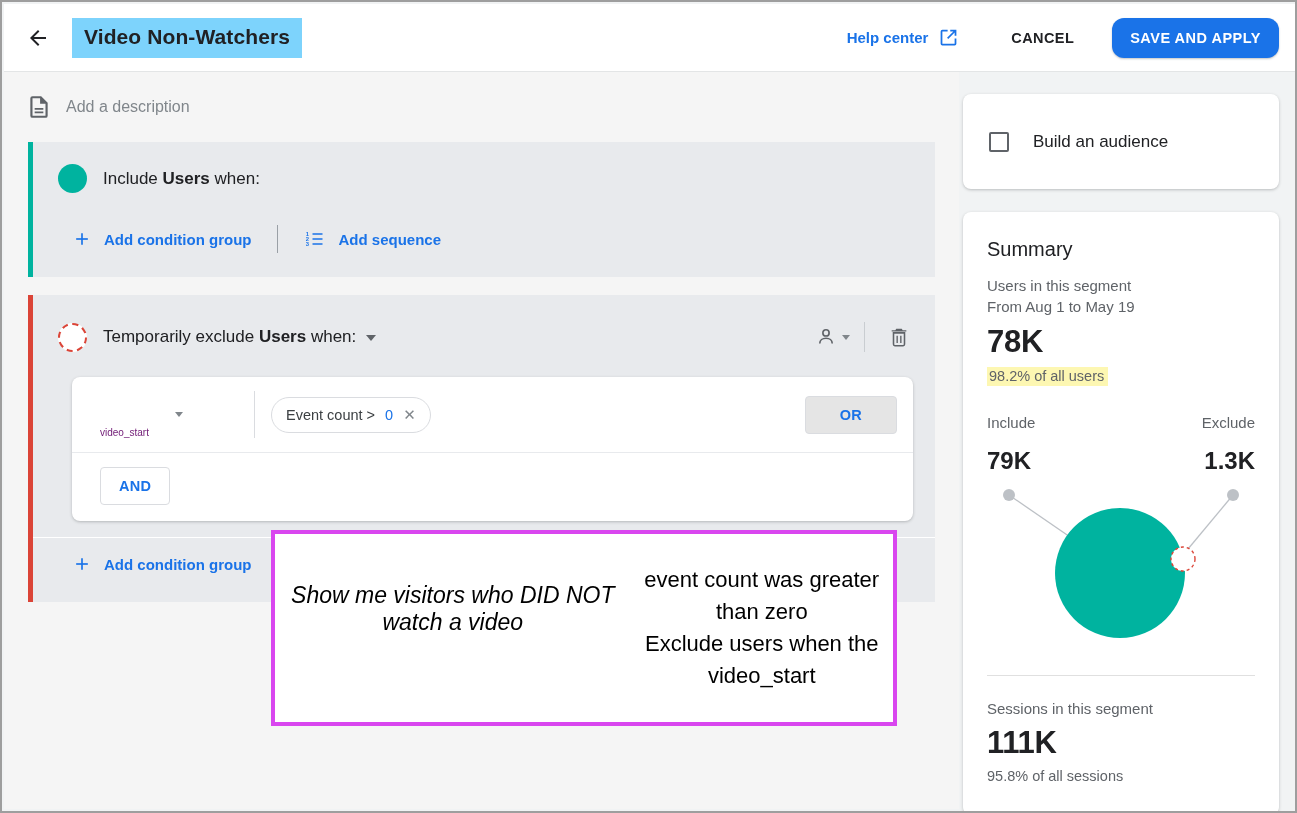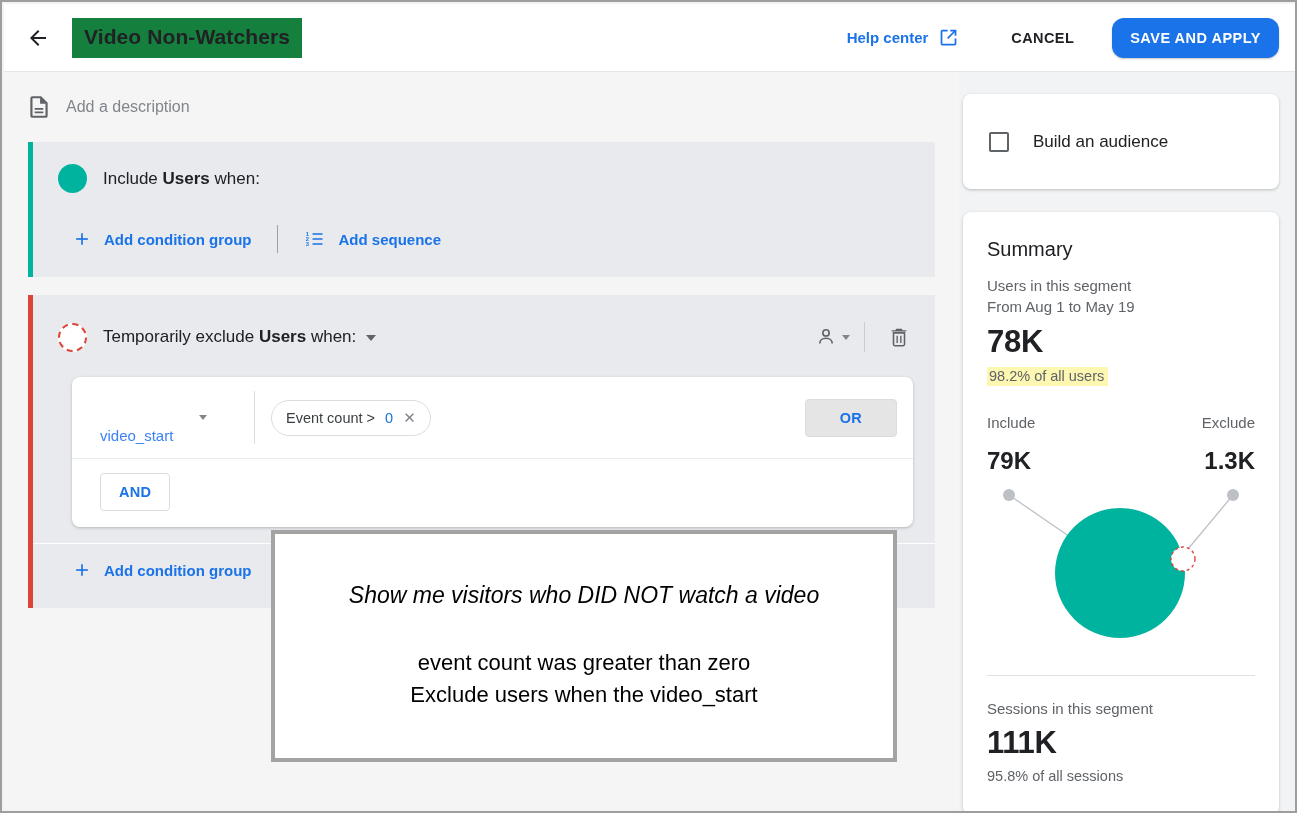--- a/index.html
+++ b/index.html
@@ -25,21 +25,21 @@
     border-bottom: 1px solid #e3e5e6;
     display: flex; align-items: center;
   }
   .back-btn {
     margin-left: 14px; width: 40px; height: 40px;
     display: flex; align-items: center; justify-content: center;
     cursor: pointer; border-radius: 50%;
   }
   .title-chip {
     margin-left: 14px;
-    background: #15803d;
+    background: #7dd3fc;
     padding: 7px 12px 9px 12px;
     font-size: 21px; font-weight: bold; color: #202124;
     letter-spacing: .1px;
   }
   .topbar-right {
     margin-left: auto; display: flex; align-items: center; gap: 0px;
     padding-right: 16px;
   }
   .help-link {
     display: flex; align-items: center; gap: 10px;
@@ -136,21 +136,21 @@
   .cond-row {
     display: flex; align-items: center;
     padding: 14px 16px 14px 16px;
     border-bottom: 1px solid #e8eaed;
     min-height: 62px;
   }
   .dim-select {
     display: flex; align-items: center; gap: 26px;
     min-width: 150px; padding-left: 12px;
   }
-  .dim-name { font-size: 15px; color: #3b82f6; margin-top: 36px; }
+  .dim-name { font-size: 10px; color: #701a75; margin-top: 36px; }
   .small-caret {
     display: inline-block;
     border-left: 4.5px solid transparent; border-right: 4.5px solid transparent;
     border-top: 5.5px solid #80868b;
   }
   .cond-vdiv { width: 1px; align-self: stretch; background: #dadce0; margin: 0 16px; }
   .chip {
     display: inline-flex; align-items: center; gap: 10px;
     border: 1px solid #dadce0; border-radius: 999px;
     padding: 8px 14px; font-size: 14.5px; color: #3c4043;
@@ -171,24 +171,24 @@
     color: #1a73e8; font-weight: bold; font-size: 14.5px;
     padding: 10px 18px; background: #fff; cursor: pointer;
     letter-spacing: .3px;
   }
 
   .block-sep { height: 1px; background: #ffffff; margin: 16px 0 0 5px; }
 
   
   .annotation {
     position: absolute;
-    left: 269px; top: 528px; width: 626px; height: 232px;
+    left: 269px; top: 528px; width: 626px; height: 196px;
     background: #ffffff;
-    border: 4px solid #a3a3a3;
-    display: flex; flex-direction: column; align-items: center;
+    border: 4px solid #d946ef;
+    display: flex; flex-direction: row; align-items: center;
     justify-content: center;
     text-align: center;
     z-index: 20;
   }
   .ann-l1 { font-style: italic; font-size: 23px; color: #000; margin-bottom: 38px; }
   .ann-l2 { font-size: 22px; color: #000; line-height: 1.45; }
 
   
   .right {
     position: absolute; right: 16px; top: 92px; width: 316px;

